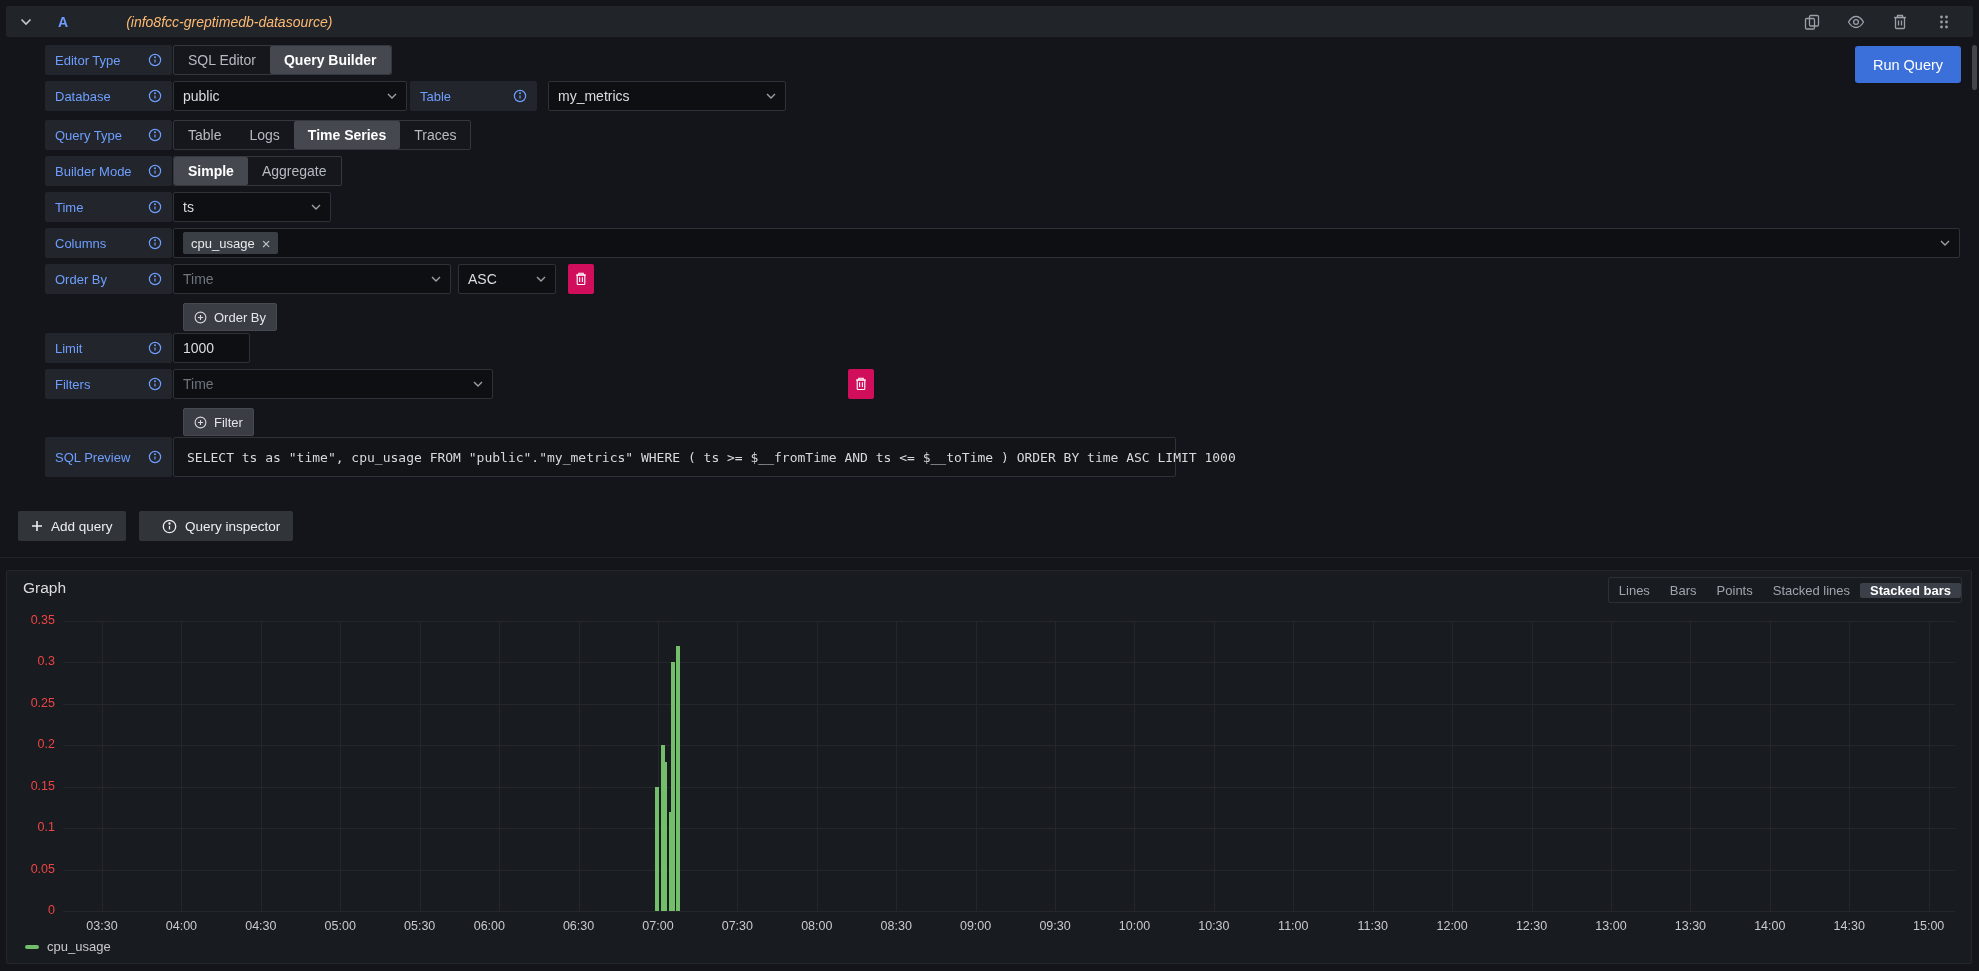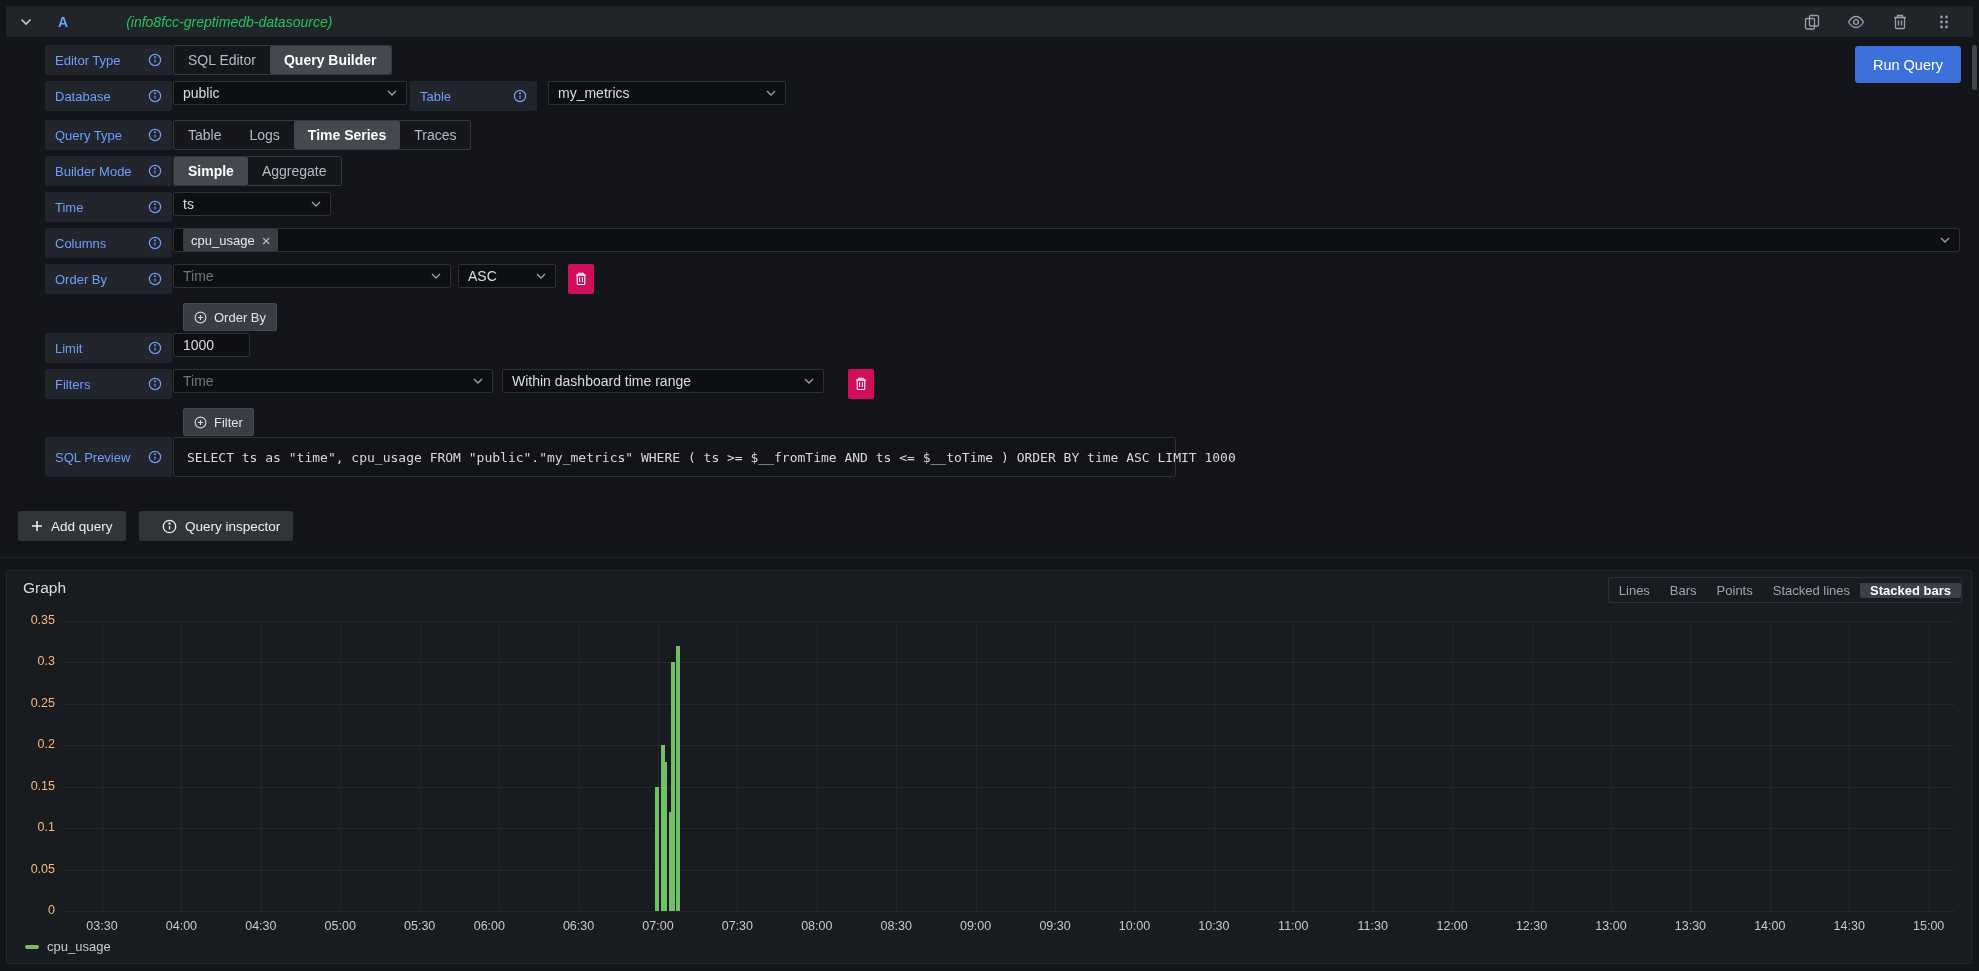--- a/index.html
+++ b/index.html
@@ -3,40 +3,40 @@
 <meta charset="utf-8">
 <style>
   html,body{margin:0;padding:0;background:#0e1014;}
   .page{position:relative;width:1979px;height:971px;background:#13151a;overflow:hidden;
         font-family:"Liberation Sans","DejaVu Sans",sans-serif;color:#d8d9da;}
   svg{display:block;}
   
   .qheader{position:absolute;left:6px;top:6px;width:1967px;height:31px;background:#212429;
            border-radius:2px;display:flex;align-items:center;padding:0 14px;box-sizing:border-box;gap:14px;}
   .refid{color:#6e9fff;font-weight:700;font-size:14px;margin-left:12px;}
-  .dsname{color:#22c55e;font-style:italic;font-size:14px;margin-left:44px;}
+  .dsname{color:#fdba74;font-style:italic;font-size:14px;margin-left:44px;}
   .hspacer{flex:1;}
   .hicon{width:30px;height:24px;display:flex;align-items:center;justify-content:center;color:#9aa0a8;cursor:pointer;}
   
   .run-btn{position:absolute;left:1855px;top:46px;width:106px;height:37px;background:#3b6fd9;border:none;
            border-radius:3px;color:#fff;font-size:14.5px;font-weight:500;cursor:pointer;
            font-family:inherit;display:flex;align-items:center;justify-content:center;}
   .add-btn{position:absolute;height:28px;background:#3a3d44;border:1px solid #46494f;border-radius:2px;
            color:#e3e5e8;font-size:13px;font-weight:500;padding:0 10px;display:flex;align-items:center;gap:7px;
            cursor:pointer;font-family:inherit;}
   .footer-btn{position:absolute;height:30px;background:#313439;border:none;border-radius:2px;color:#eceff2;
            font-size:13.5px;font-weight:500;padding:0 13px;display:flex;align-items:center;gap:8px;
            cursor:pointer;font-family:inherit;}
   .trash-btn{position:absolute;width:26px;height:30px;background:#d10e5c;border:none;border-radius:2px;
            display:flex;align-items:center;justify-content:center;cursor:pointer;}
   
   .flabel{position:absolute;left:45px;width:127px;height:30px;background:#22252b;border-radius:2px;
           display:flex;align-items:center;justify-content:space-between;padding:0 10px;box-sizing:border-box;
           color:#6e9fff;font-size:13px;font-weight:500;}
-  .select,.tinput{position:absolute;height:24px;background:#0d0f13;border:1px solid #2e3238;border-radius:2px;
+  .select,.tinput{position:absolute;height:30px;background:#0d0f13;border:1px solid #2e3238;border-radius:2px;
           display:flex;align-items:center;justify-content:space-between;padding:0 9px;box-sizing:border-box;
           color:#dbdde0;font-size:14px;cursor:pointer;}
   .tinput{cursor:text;}
   .tinput input{background:transparent;border:none;outline:none;color:#dbdde0;font-size:14px;width:100%;
           font-family:inherit;padding:0;}
   .ph{color:#6f747d;}
   .chev{color:#9aa0a8;flex:none;margin-left:8px;}
   .segmented{position:absolute;height:30px;border:1px solid #34373d;border-radius:2px;display:flex;
           align-items:stretch;box-sizing:border-box;background:#15171c;}
   .seg-opt{display:flex;align-items:center;padding:0 14px;font-size:14px;color:#b6bac1;cursor:pointer;}
@@ -53,21 +53,21 @@
           border:1px solid #24272d;border-radius:2px;box-sizing:border-box;}
   .gtitle{position:absolute;left:16px;top:8px;font-size:15.5px;font-weight:500;color:#dcdde0;}
   .modes{position:absolute;right:9px;top:6px;height:24px;border:1px solid #2c3035;border-radius:2px;
           display:flex;align-items:center;}
   .mode-opt{display:flex;align-items:center;padding:0 10px;font-size:13px;color:#9fa5ad;cursor:pointer;}
   .mode-opt.active{background:#3b3f48;color:#fff;font-weight:700;border-radius:2px;}
   .plot{position:absolute;left:56px;top:50px;width:1892px;height:290px;}
   .hgrid{position:absolute;left:0;width:100%;height:1px;background:#24262c;}
   .vgrid{position:absolute;top:0;height:100%;width:1px;background:#24262c;}
   .bar{position:absolute;width:4px;background:#73bf69;}
-  .ytick{position:absolute;left:0;width:48px;text-align:right;font-size:12.5px;color:#fdba74;}
+  .ytick{position:absolute;left:0;width:48px;text-align:right;font-size:12.5px;color:#ef4444;}
   .xtick{position:absolute;top:348px;width:56px;text-align:center;font-size:12.5px;color:#c7c9cd;}
   .legend{position:absolute;left:18px;top:368px;display:flex;align-items:center;gap:8px;cursor:pointer;}
   .legend-dash{width:14px;height:4px;border-radius:2px;background:#73bf69;}
   .legend-label{font-size:13px;color:#c7c9cd;}
   .scroll-thumb{position:absolute;left:1972px;top:45px;width:5px;height:45px;background:#42464c;border-radius:3px;}
 </style>
 </head>
 <body>
 
 <div class="page">
@@ -270,26 +270,20 @@
   <div class="flabel" style="top:369px;">
     <span>Filters</span>
     <svg width="14" height="14" viewBox="0 0 14 14" fill="none" stroke="#6e9fff" stroke-width="1.2">
       <circle cx="7" cy="7" r="5.6"></circle>
         <path d="M7 6.4v3.2"></path>
         <circle cx="7" cy="4.3" r=".4" fill="#6e9fff"></circle>
       </svg>
   </div>
   <div class="select" style="left:173px;top:369px;width:320px;">
     <span class="ph">Time</span>
-    <svg class="chev" width="10" height="6" viewBox="0 0 10 6">
-      <path d="M1 1l4 4 4-4" fill="none" stroke="currentColor" stroke-width="1.4"></path>
-      </svg>
-  </div>
-  <div class="select" style="left:502px;top:369px;width:322px;">
-    <span>Within dashboard time range</span>
     <svg class="chev" width="10" height="6" viewBox="0 0 10 6">
       <path d="M1 1l4 4 4-4" fill="none" stroke="currentColor" stroke-width="1.4"></path>
       </svg>
   </div>
   <button class="trash-btn" style="left:848px;top:369px;">
     <svg width="12" height="14" viewBox="0 0 12 14" fill="none" stroke="#fff" stroke-width="1.1">
       <path d="M1 3h10"></path>
         <path d="M3.8 2.8V1.3h4.4v1.5"></path>
         <rect x="2.2" y="3" width="7.6" height="9.5" rx=".8"></rect>
       <path d="M4.6 5.3v4.8 M7.4 5.3v4.8"></path>

